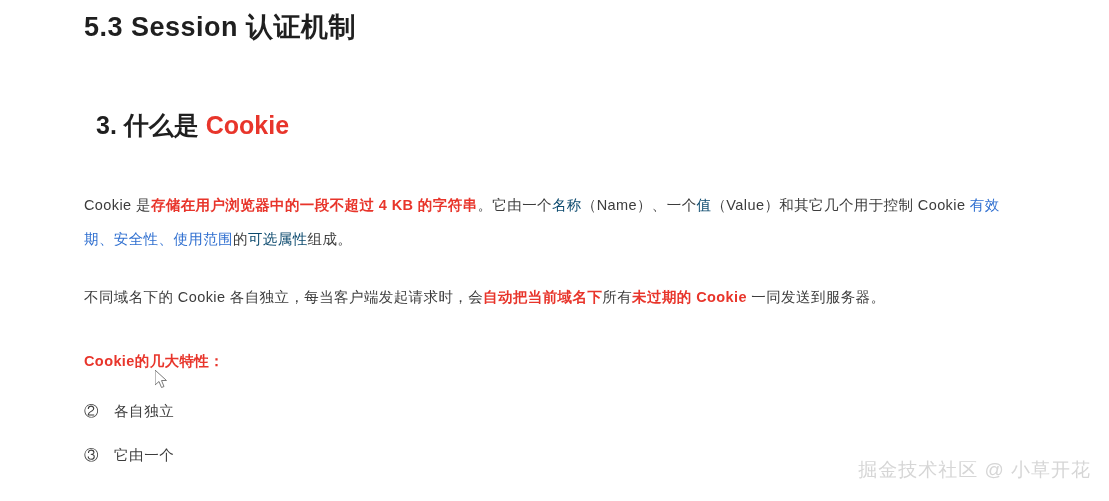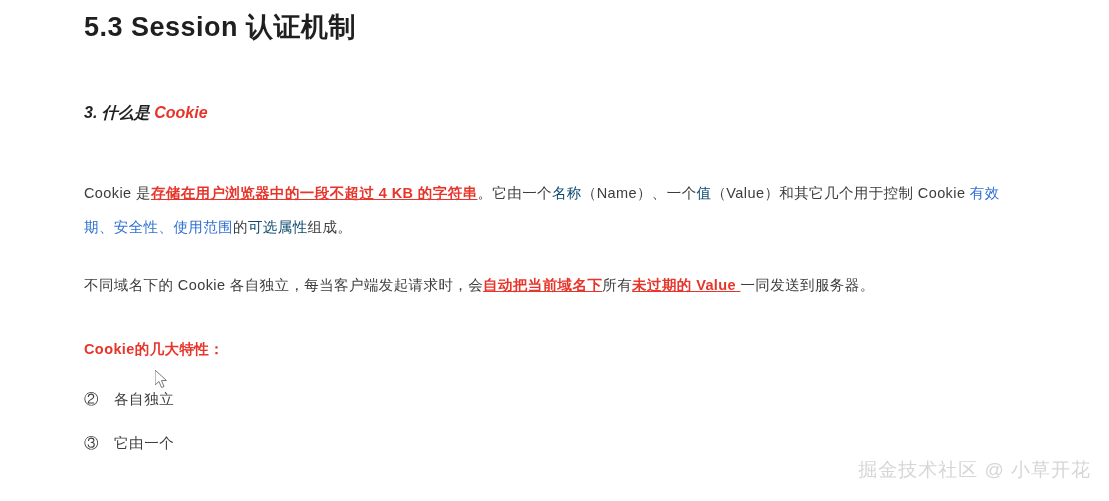--- a/index.html
+++ b/index.html
@@ -25,47 +25,45 @@
   .h1 {
     font-size: 27px;
     font-weight: bold;
     letter-spacing: 0.5px;
     color: #1f1f1f;
     margin: 0;
     padding-top: 10px;
     line-height: 34px;
   }
   .h2 {
-    font-size: 16px;
+    font-size: 25px;
     font-weight: bold;
     color: #1f1f1f;
-    margin: 0;
+    margin: 12px;
     padding-top: 56px;
     line-height: 26px;
-    font-style: italic;
   }
   .h2 .red {
     color: #e8352b;
   }
   .para {
     font-size: 14.5px;
     line-height: 34px;
     color: #3c3c3c;
     letter-spacing: 0.4px;
   }
   .p1 {
     padding-top: 35px;
   }
   .p2 {
     padding-top: 10px;
   }
   .red-b {
     color: #e8352b;
     font-weight: bold;
-    text-decoration: underline;
   }
   .red {
     color: #0c4a6e;
   }
   .blue {
     color: #2f6fd0;
   }
   .feature-title {
     font-size: 14.5px;
     font-weight: bold;
@@ -110,21 +108,21 @@
 <body>
 
 <div class="page">
 
   <h1 class="h1">5.3 Session 认证机制</h1>
 
   <h2 class="h2"><span>3. 什么是 </span><span class="red">Cookie</span></h2>
 
   <p class="para p1"><span>Cookie 是</span><span class="red-b">存储在用户浏览器中的一段不超过 4 KB 的字符串</span><span>。它由一个</span><span class="red">名称</span><span>（Name）、一个</span><span class="red">值</span><span>（Value）和其它几个用于控制 Cookie </span><span class="blue">有效期</span><span class="blue">、</span><span class="blue">安全性</span><span class="blue">、</span><span class="blue">使用范围</span><span>的</span><span class="red">可选属性</span><span>组成。</span></p>
 
-  <p class="para p2"><span>不同域名下的 Cookie 各自独立，每当客户端发起请求时，会</span><span class="red-b">自动把</span><span class="red-b">当前域名下</span><span>所有</span><span class="red-b">未过期的 Value </span><span>一同发送到服务器。</span></p>
+  <p class="para p2"><span>不同域名下的 Cookie 各自独立，每当客户端发起请求时，会</span><span class="red-b">自动把</span><span class="red-b">当前域名下</span><span>所有</span><span class="red-b">未过期的 Cookie </span><span>一同发送到服务器。</span></p>
 
   <div class="feature-title">Cookie的几大特性：</div>
 
   <div class="list">
     <div class="list-item"><span class="num">②</span><span>各自独立</span></div>
     <div class="list-item"><span class="num">③</span><span>它由一个</span></div>
 
   </div>
 
   <div class="watermark">掘金技术社区 @ 小草开花</div>

